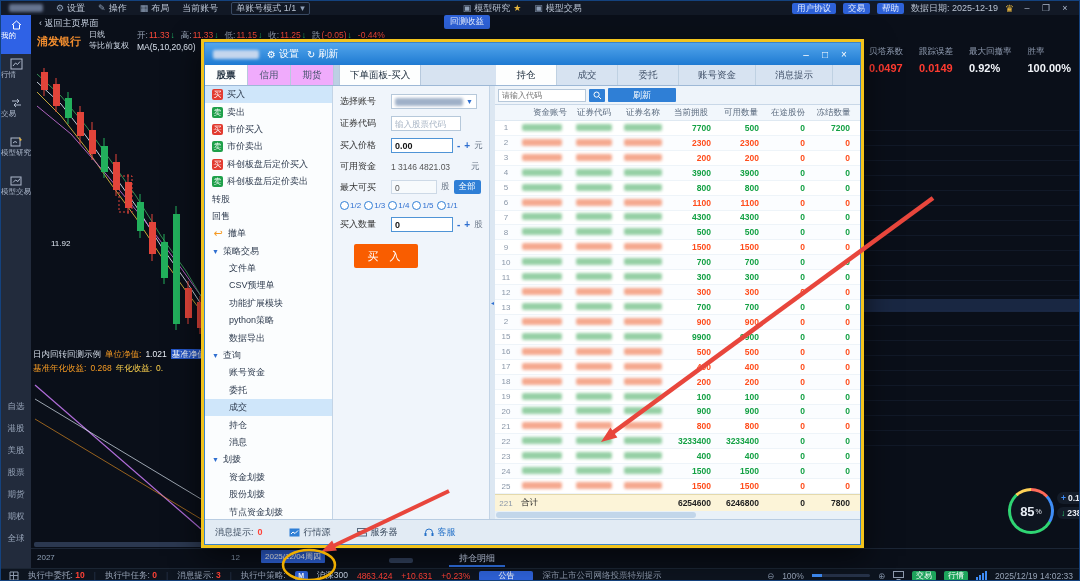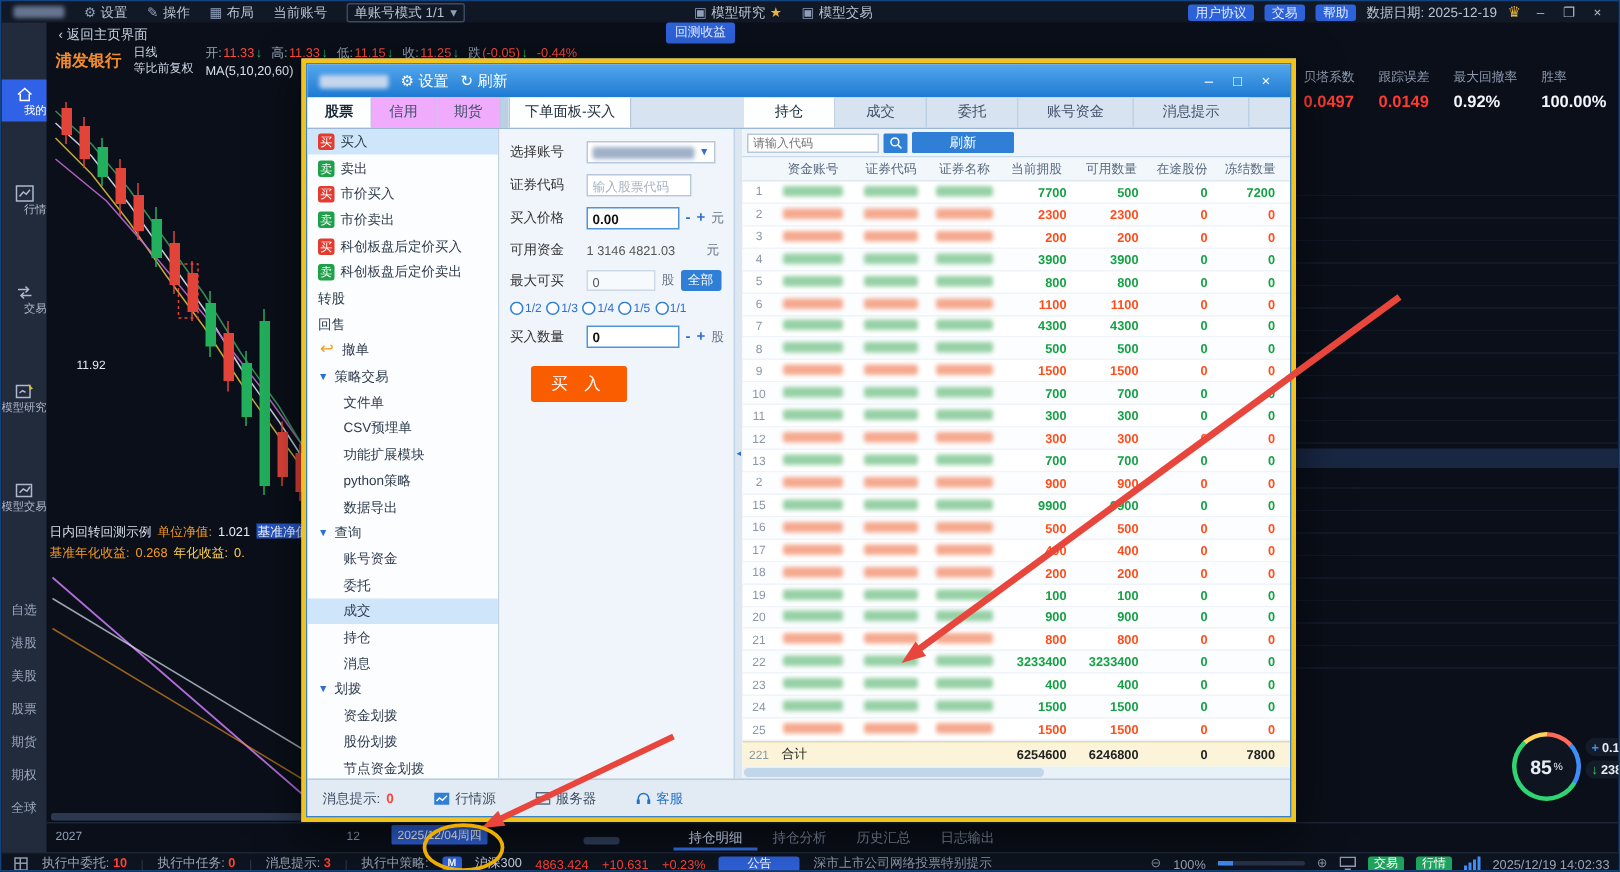--- a/index.html
+++ b/index.html
@@ -17,21 +17,21 @@
           gap:13px;padding:0 8px;box-sizing:border-box;font-size:9px;color:#b9c3d2;white-space:nowrap;}
   .tb-item{display:flex;align-items:center;gap:3px;flex-shrink:0;}
   .tb-ic{font-size:9px;color:#8fa0b8;}
   .tb-dd{border:1px solid #3a4a63;border-radius:2px;padding:0 4px;height:11px;line-height:11px;display:flex;gap:4px;align-items:center;}
   .tb-right{margin-left:auto;display:flex;align-items:center;gap:7px;}
   .badge-blue{background:#2e62d9;color:#e6eeff;border-radius:2px;padding:0 5px;height:11px;line-height:11px;font-size:8.5px;}
   .winbtn{color:#aeb9cc;width:12px;text-align:center;font-size:9px;}
   .crown{color:#e8b73e;font-size:10px;}
   
   .sidebar{position:absolute;left:0;top:14px;width:30px;height:553px;background:#222b3c;}
-  .sb-item{width:30px;padding:4px 0 3px 0;text-align:right;color:#aeb9cc;cursor:default;margin-top:38px;}
+  .sb-item{width:30px;padding:4px 0 14px 0;text-align:left;color:#aeb9cc;cursor:default;}
   .sb-item svg{display:block;margin:0 auto 1px auto;}
   .sb-label{font-size:7.5px;line-height:8px;}
   .sb-item.active{background:#2f62e6;color:#fff;}
   .sb-markets{position:absolute;left:0;bottom:18px;width:30px;text-align:center;}
   .sb-mkt{font-size:8.5px;color:#9aa7bb;padding:5px 0;}
   
   .backlink{position:absolute;left:38px;top:16px;font-size:9px;color:#c8d2e2;}
   .btn-backtest{position:absolute;left:443px;top:14px;background:#2e62d9;color:#e6eeff;font-size:8.5px;
                 border-radius:2px;padding:1px 6px;}
   .quote{position:absolute;left:36px;top:28px;width:430px;height:26px;display:flex;gap:8px;font-size:8.5px;color:#9aa5b8;overflow:hidden;white-space:nowrap;}
@@ -73,21 +73,21 @@
   .net-dn{color:#2fd573;font-weight:bold;}
   .net-v{color:#e8edf5;font-weight:bold;}
   
   .timeline{position:absolute;left:30px;top:547px;width:1050px;height:20px;border-top:1px solid #1c2636;font-size:8px;color:#8fa0b6;}
   .tl-year{position:absolute;left:6px;top:4px;}
   .tl-month{position:absolute;left:200px;top:4px;}
   .tl-date{position:absolute;left:230px;top:1px;background:#2e62d9;color:#fff;border-radius:1px;padding:1px 4px;font-size:8px;}
   .tl-minibar{position:absolute;left:358px;top:9px;width:24px;height:5px;background:#31405c;border-radius:2px;}
   .hscroll-chart{position:absolute;left:33px;top:541px;width:400px;height:5px;background:#18212f;border-radius:2px;}
   .hscroll-chart .thumb{width:170px;height:5px;background:#2b3850;border-radius:2px;}
-  .btabs{position:absolute;left:448px;top:549px;display:flex;height:17px;}
+  .btabs{position:absolute;left:448px;top:549px;display:flex;height:17px;flex-direction:column;}
   .btab{padding:2px 10px 0 10px;font-size:9px;color:#7e8a9d;}
   .btab.active{color:#d7e4ff;border-bottom:2px solid #2f6fe0;}
   
   .statusbar{position:absolute;left:0;top:567px;width:1080px;height:14px;background:#0d141f;border-top:1px solid #1b2533;
              display:flex;align-items:center;gap:9px;padding:0 8px;box-sizing:border-box;font-size:8.5px;color:#97a3b6;white-space:nowrap;}
   .sb-sep{color:#2a3750;}
   .v-red{color:#ff4136;font-weight:bold;}
   .idx-name{color:#c6d2e2;}
   .idx-red{color:#ff4136;}
   .badge-notice{background:#2e62d9;color:#fff;border-radius:2px;padding:0 19px;font-size:8px;height:10px;line-height:10px;}
@@ -650,21 +650,21 @@
             <span class="sbtn">
               <svg width="9" height="9" viewBox="0 0 9 9">
                   <circle cx="3.6" cy="3.6" r="2.6" fill="none" stroke="#fff"></circle>
                   <path d="M5.6 5.6 L8 8" stroke="#fff"></path>
                 </svg>
             </span>
             <span class="btn-refresh">刷新</span>
           </div>
           <div class="thead">
               <span style="width: 22px;"></span>
-              <span style="width: 50px;">资金账号</span>
+              <span style="width: 50px; text-align: right;">资金账号</span>
               <span style="width: 54px;">证券代码</span>
               <span style="width: 44px;">证券名称</span>
               <span style="width: 52px;">当前拥股</span>
               <span style="width: 48px;">可用数量</span>
               <span style="width: 46px;">在途股份</span>
               <span style="width: 45px;">冻结数量</span>
             </div>
           <div class="tbody">
               <div class="trow c-green">
                 <span class="tn" style="width: 22px;">1</span>

